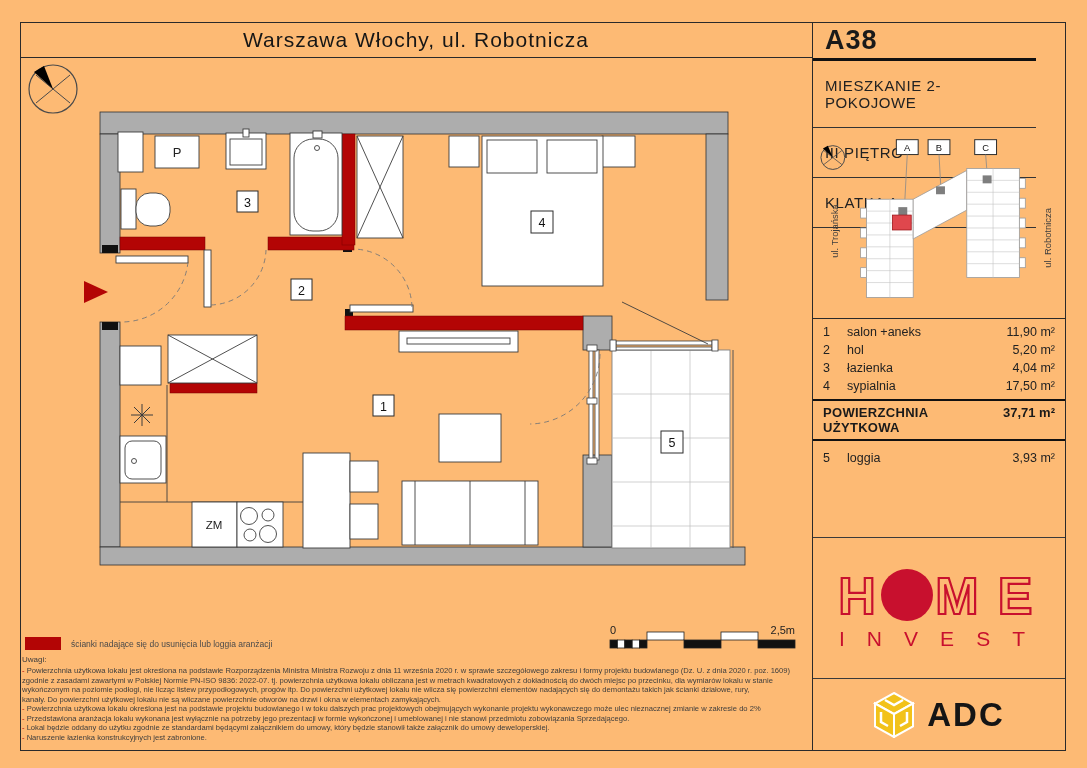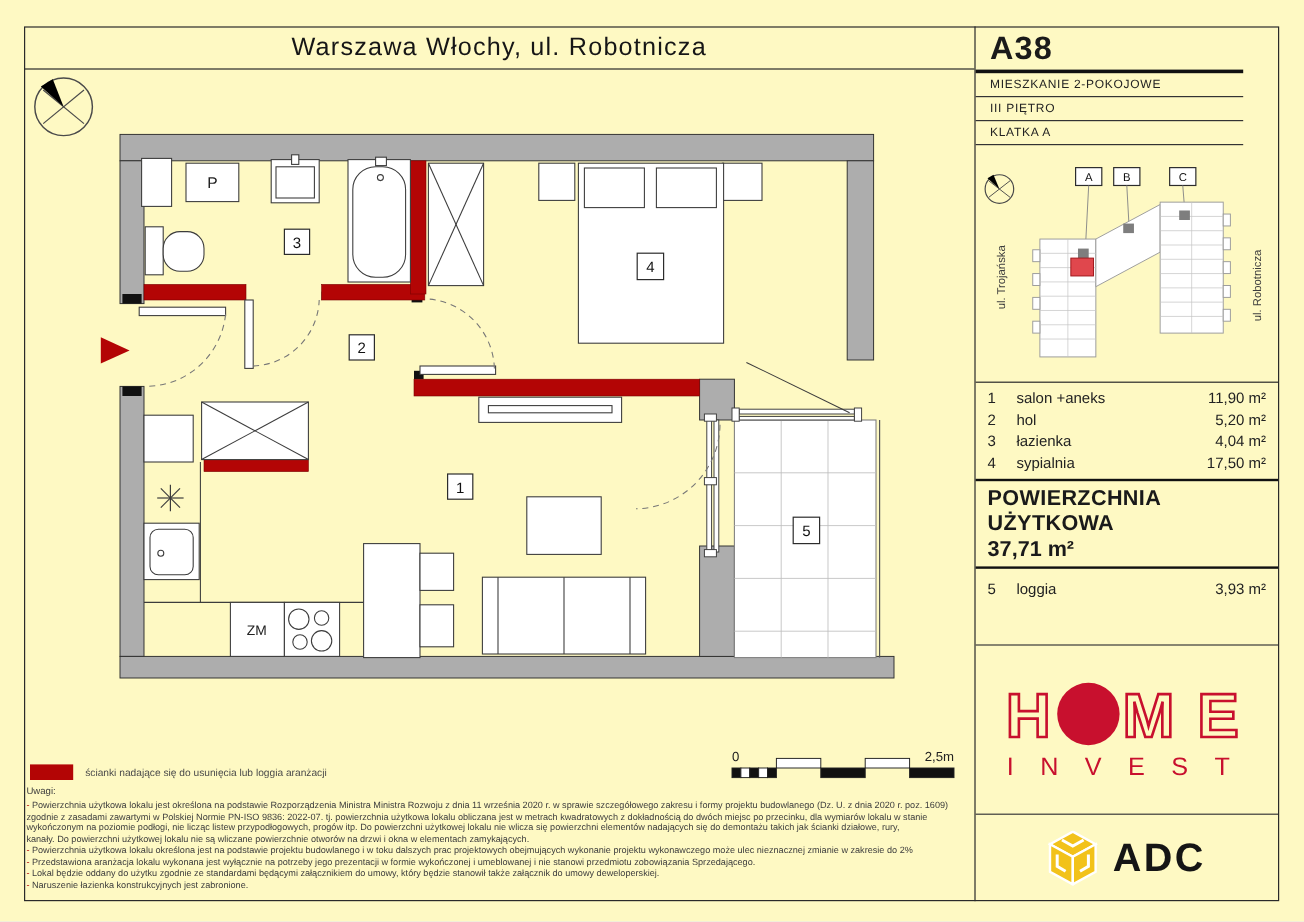--- a/index.html
+++ b/index.html
@@ -1,34 +1,34 @@
 <!DOCTYPE html>
 <html><head>
 <meta charset="utf-8">
 <style>
   html,body{margin:0;padding:0;background:#e8e8e8;}
-  .canvas{position:relative;width:1087px;height:768px;background:#fef9c3;overflow:hidden;
+  .canvas{position:relative;width:1087px;height:768px;background:#fdba74;overflow:hidden;
           font-family:"Liberation Sans",sans-serif;color:#1a1a1a;}
   .frame{position:absolute;left:20px;top:22px;width:1046px;height:729px;border:1.5px solid #2a2a2a;box-sizing:border-box;}
   
   .title-band{position:absolute;left:20px;top:22px;width:792px;height:36px;border-bottom:1.5px solid #2a2a2a;
               display:flex;align-items:center;justify-content:center;box-sizing:border-box;}
   .title-band .t{font-size:21px;letter-spacing:1px;color:#161616;}
   
   .right-panel{position:absolute;left:812px;top:22px;width:224px;height:729px;border-left:1.5px solid #2a2a2a;box-sizing:border-box;}
   .unit-code{padding:3px 12px 2px 12px;font-size:27px;font-weight:bold;letter-spacing:1px;border-bottom:3.5px solid #111;}
-  .unit-row{padding:4px 12px;font-size:10px;letter-spacing:.6px;border-bottom:1.2px solid #333;color:#222;}
+  .unit-row{padding:16px 12px;font-size:15px;letter-spacing:.6px;border-bottom:1.2px solid #333;color:#222;}
   .siteplan-box{position:absolute;left:0;top:111px;width:252px;height:185px;}
   .rooms-table{position:absolute;left:0;top:296px;width:252px;border-top:1.5px solid #2a2a2a;box-sizing:border-box;padding-top:4px;}
   .room-row{display:flex;align-items:baseline;padding:2px 10px;font-size:12.5px;color:#222;}
   .room-row .rno{width:24px;}
   .room-row .rname{flex:1;}
   .room-row .rarea{text-align:right;}
-  .total-row{display:flex;align-items:baseline;margin-top:4px;padding:4px 10px;font-size:18px;font-weight:bold;
-             border-top:2.5px solid #111;border-bottom:2.5px solid #111;flex-direction:column;}
+  .total-row{display:flex;align-items:baseline;margin-top:4px;padding:4px 10px;font-size:13px;font-weight:bold;
+             border-top:2.5px solid #111;border-bottom:2.5px solid #111;}
   .total-row .tlabel{flex:1;letter-spacing:.3px;}
   .loggia-row{margin-top:8px;}
   .home-section{position:absolute;left:0;top:515px;width:252px;height:141px;border-top:1.2px solid #3a3a3a;
                 display:flex;flex-direction:column;align-items:center;justify-content:center;box-sizing:border-box;}
   .contact-lines{margin-top:2px;text-align:center;font-size:11.5px;line-height:16px;color:#5a5a5a;}
   .adc-section{position:absolute;left:0;top:656px;width:252px;height:73px;border-top:1.2px solid #3a3a3a;
                display:flex;align-items:center;justify-content:center;gap:12px;box-sizing:border-box;}
   .adc-name{font-size:33px;font-weight:800;letter-spacing:2px;color:#151515;}
   
   .legend{position:absolute;left:25px;top:637px;display:flex;align-items:center;gap:10px;}

